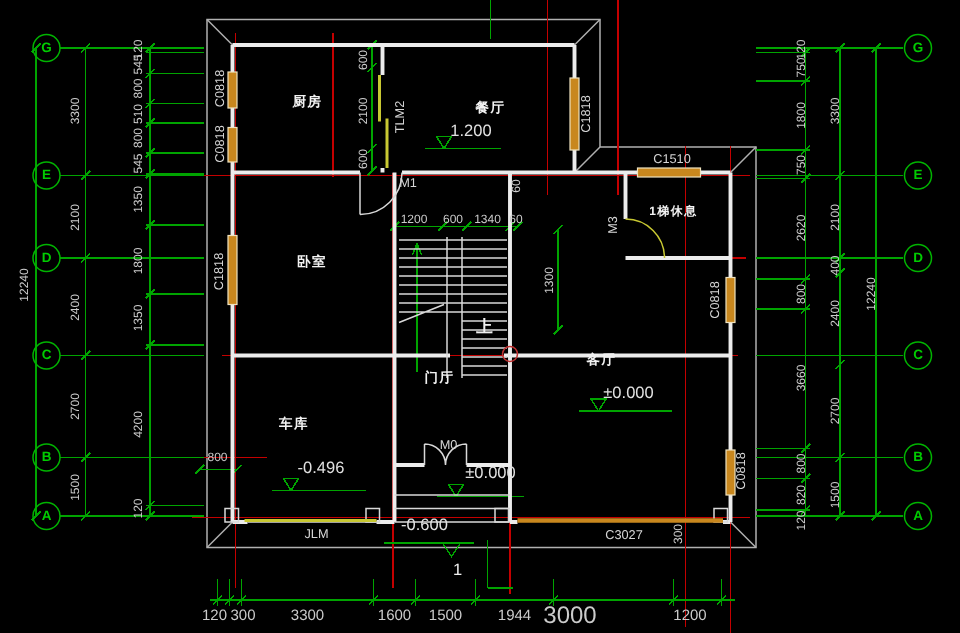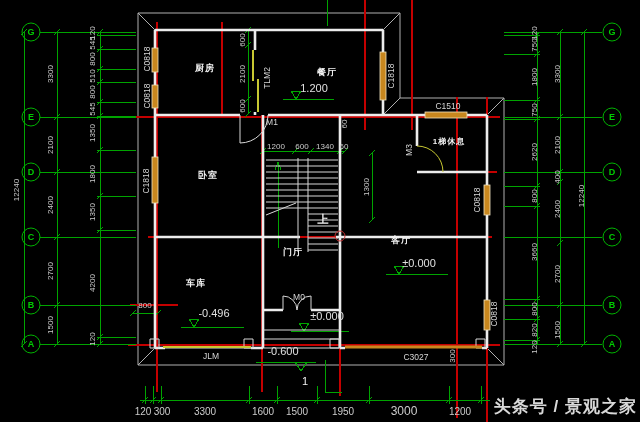--- a/index.html
+++ b/index.html
@@ -145,22 +145,22 @@
   <div class="t v" style="left:557px;top:209px">2400</div>
   <div class="t v" style="left:557px;top:274px">2700</div>
   <div class="t v" style="left:557px;top:330px">1500</div>
   <div class="t v" style="left:581px;top:196px">12240</div>
 
   <div class="t" style="left:143px;top:411px;font-size:10px">120</div>
   <div class="t" style="left:162px;top:411px;font-size:10px">300</div>
   <div class="t" style="left:205px;top:411px;font-size:10px">3300</div>
   <div class="t" style="left:263px;top:411px;font-size:10px">1600</div>
   <div class="t" style="left:297px;top:411px;font-size:10px">1500</div>
-  <div class="t" style="left:343px;top:411px;font-size:10px">1950</div>
-  <div class="t" style="left:404px;top:411px;font-size:12px">3000</div>
+  <div class="t" style="left:343px;top:411px;font-size:10px">1944</div>
+  <div class="t" style="left:380px;top:411px;font-size:16px">3000</div>
   <div class="t" style="left:460px;top:411px;font-size:10px">1200</div>
 
   <div class="t" style="left:276px;top:146px">1200</div>
   <div class="t" style="left:302px;top:146px">600</div>
   <div class="t" style="left:325px;top:146px">1340</div>
   <div class="t" style="left:344px;top:146px">60</div>
   <div class="t v" style="left:344px;top:124px">60</div>
   <div class="t v" style="left:242px;top:40px">600</div>
   <div class="t v" style="left:242px;top:74px">2100</div>
   <div class="t v" style="left:242px;top:106px">600</div>
@@ -192,14 +192,13 @@
   <div class="t lbl v" style="left:146px;top:181px">C1818</div>
   <div class="t lbl v" style="left:391px;top:76px">C1818</div>
   <div class="t lbl" style="left:448px;top:106px">C1510</div>
   <div class="t lbl v" style="left:477px;top:200px">C0818</div>
   <div class="t lbl v" style="left:494px;top:314px">C0818</div>
   <div class="t lbl" style="left:416px;top:357px">C3027</div>
 
   <div class="t up" style="left:323px;top:219px">上</div>
   <div class="t sec" style="left:305px;top:381px">1</div>
 
-  <div class="wm">头条号 / 景观之家</div>
 </div>
 
 </body></html>

